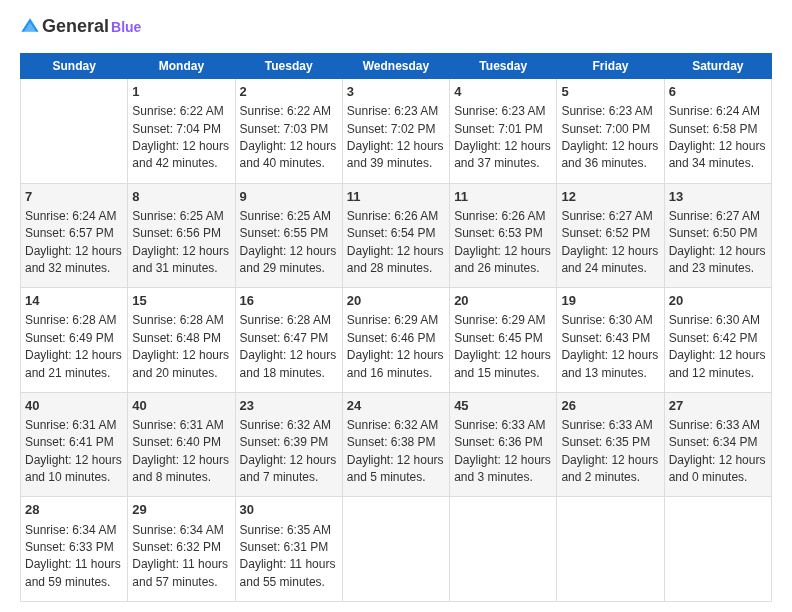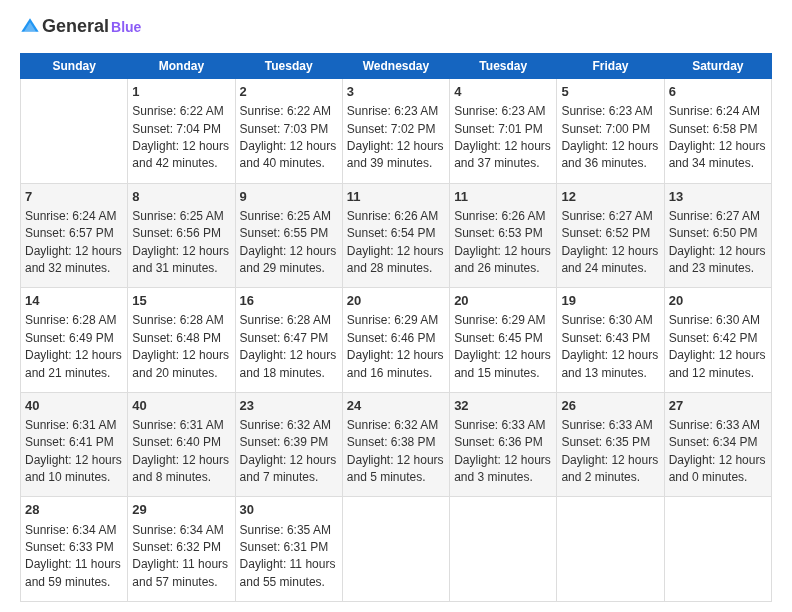--- a/index.html
+++ b/index.html
@@ -238,21 +238,21 @@
           </td>
           <td>
             <span class="day-number">23</span>
             <div class="day-info">Sunrise: 6:32 AM<br>Sunset: 6:39 PM<br>Daylight: 12 hours<br>and 7 minutes.</div>
           </td>
           <td>
             <span class="day-number">24</span>
             <div class="day-info">Sunrise: 6:32 AM<br>Sunset: 6:38 PM<br>Daylight: 12 hours<br>and 5 minutes.</div>
           </td>
           <td>
-            <span class="day-number">32</span>
+            <span class="day-number">45</span>
             <div class="day-info">Sunrise: 6:33 AM<br>Sunset: 6:36 PM<br>Daylight: 12 hours<br>and 3 minutes.</div>
           </td>
           <td>
             <span class="day-number">26</span>
             <div class="day-info">Sunrise: 6:33 AM<br>Sunset: 6:35 PM<br>Daylight: 12 hours<br>and 2 minutes.</div>
           </td>
           <td>
             <span class="day-number">27</span>
             <div class="day-info">Sunrise: 6:33 AM<br>Sunset: 6:34 PM<br>Daylight: 12 hours<br>and 0 minutes.</div>
           </td>

